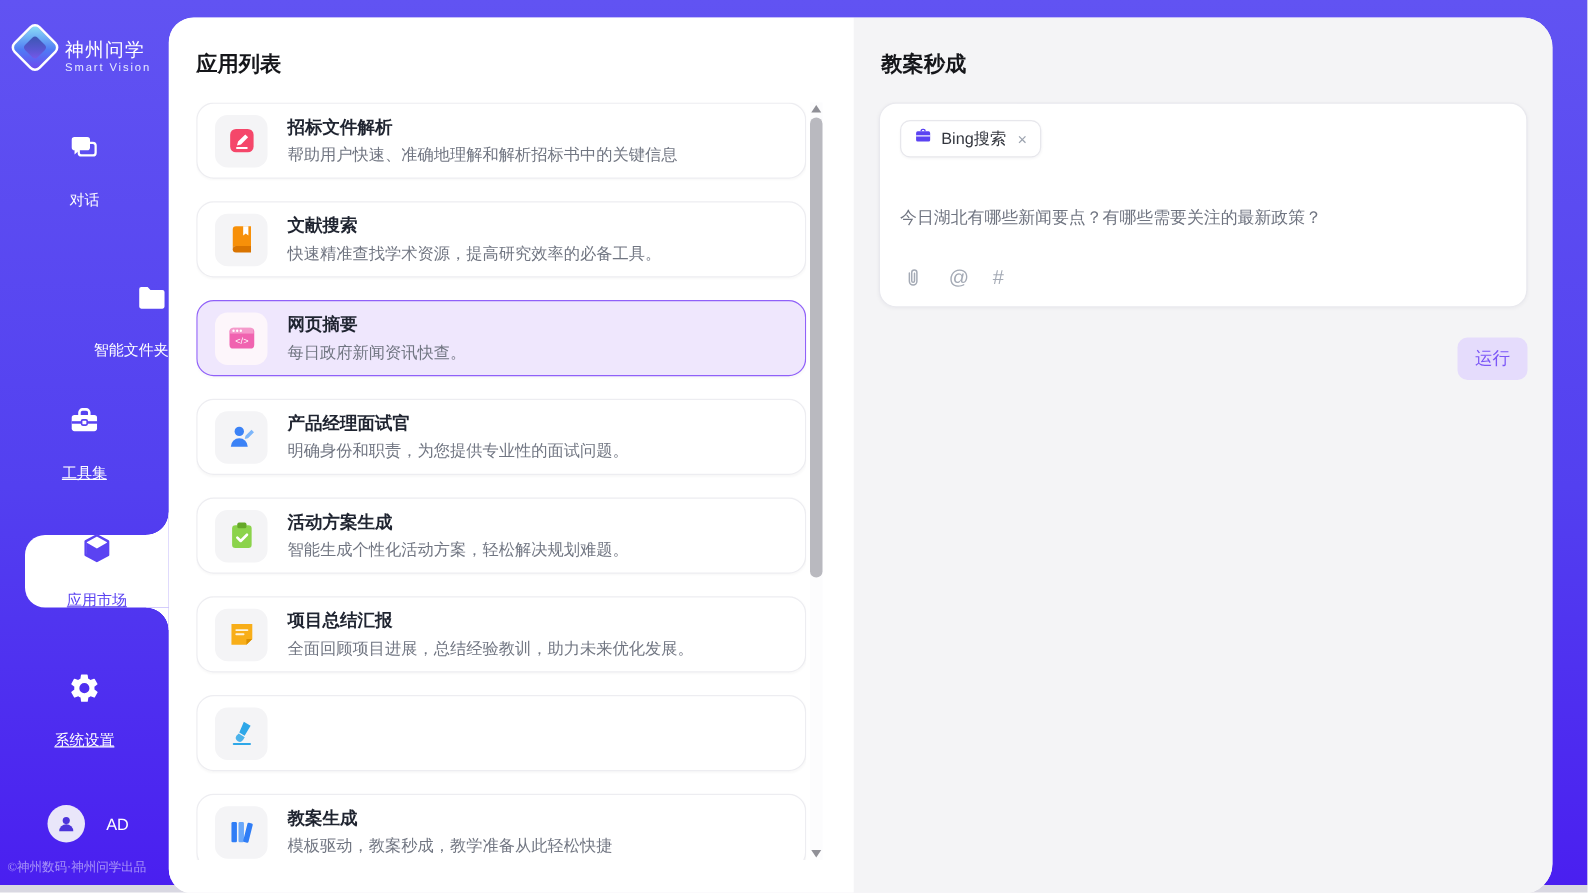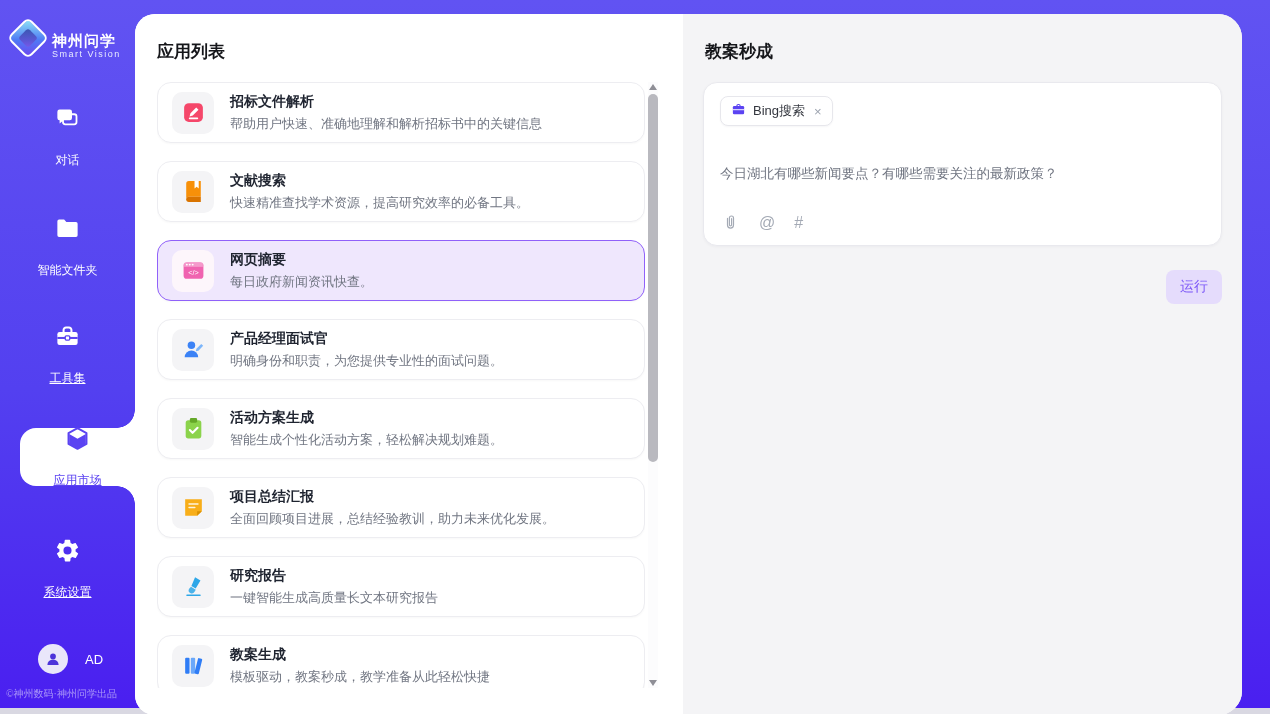--- a/index.html
+++ b/index.html
@@ -10,21 +10,21 @@
            background:linear-gradient(180deg,#6153f2 0%,#5340f0 55%,#4a1ff0 100%); }
 
   
   .sidebar { position:absolute; left:0; top:0; width:135px; height:100%; }
   .logo { position:absolute; top:16px; left:13px; display:flex; align-items:center; gap:9px; }
   .logo-diamond { width:30px; height:30px; transform:rotate(45deg); border:2px solid #fff; border-radius:6px;
                   background:linear-gradient(135deg,#8fe5f5 0%,#4f7bf5 55%,#6f46ee 100%);
                   display:flex; align-items:center; justify-content:center; }
   .logo-diamond-inner { width:14px; height:14px; border-radius:3px;
                   background:linear-gradient(135deg,#2a3f9e 0%,#7e57e8 100%); opacity:.8; }
-  .brand-name { color:#fff; font-size:15px; font-weight:700; letter-spacing:1px; line-height:17px;margin-top:16px; }
+  .brand-name { color:#fff; font-size:15px; font-weight:400; letter-spacing:1px; line-height:17px;margin-top:16px; }
   .brand-tag { color:#e8ebff; font-size:9px; letter-spacing:1.5px; }
 
   .nav-item { position:absolute; left:0; width:100%; height:58px; display:flex; flex-direction:column;
               align-items:center; justify-content:center; gap:20px; color:#fff; cursor:pointer; }
   .nav-item .nav-icon { width:27px; height:27px; }
   .nav-item .nav-label { font-size:12px; }
   .nav-item .nav-label.u { text-decoration:underline; }
   .nav-item.active { left:20px; width:115px; background:#fff; border-radius:16px 0 0 16px; color:#5b43f2; }
   .nav-item.active::before { content:""; position:absolute; right:0; top:-18px; width:18px; height:18px;
         background:radial-gradient(circle at 0 0, rgba(0,0,0,0) 17.5px, #fff 18px); }
@@ -98,21 +98,21 @@
       </div>
     </div>
     <nav id="nav">
         <div class="nav-item" style="top: 108px;">
           <span class="nav-icon"><svg viewBox="0 0 24 24">
               <rect x="8" y="8.2" width="12" height="9" rx="2" fill="none" stroke="#ffffff" stroke-width="1.6"></rect>
               <path d="M3 6a2 2 0 0 1 2-2h9a2 2 0 0 1 2 2v5.5a2 2 0 0 1-2 2H8.5L5 16.5v-3A2 2 0 0 1 3 11.5V6z" fill="#ffffff"></path>
             </svg></span>
           <span class="nav-label">对话</span>
         </div>
-        <div class="nav-item" style="top: 218px;">
+        <div class="nav-item" style="top: 228px; align-items: flex-end;">
           <span class="nav-icon"><svg viewBox="0 0 24 24">
               <path d="M3 5.5A1.5 1.5 0 0 1 4.5 4H9l2 2.2h8.5A1.5 1.5 0 0 1 21 7.7V18a1.5 1.5 0 0 1-1.5 1.5h-15A1.5 1.5 0 0 1 3 18V5.5z" fill="#ffffff"></path>
             </svg></span>
           <span class="nav-label">智能文件夹</span>
         </div>
         <div class="nav-item" style="top: 326px;">
           <span class="nav-icon"><svg viewBox="0 0 24 24">
               <path d="M8.5 8V6.2A2.2 2.2 0 0 1 10.7 4h2.6a2.2 2.2 0 0 1 2.2 2.2V8" fill="none" stroke="#ffffff" stroke-width="1.8"></path>
               <rect x="3" y="8" width="18" height="11.5" rx="2" fill="#ffffff"></rect>
               <rect x="3" y="12.4" width="18" height="1.8" fill="#5b43f2"></rect>
@@ -233,24 +233,20 @@
               <div class="app-desc">全面回顾项目进展，总结经验教训，助力未来优化发展。</div>
             </div>
           </div>
           <div class="app-card">
             <div class="app-icon-box">
               <svg viewBox="0 0 24 24">
                 <path d="M13.5 3.2l5.2 3.1-4.6 7.7-4.1-2.5 3.5-8.3z" fill="#2ea7e8"></path>
                 <path d="M9.6 12.3l4.6 2.8-1.2 2a3 3 0 1 1-5.2-3l1.8-1.8z" fill="#2ea7e8" opacity="0.85"></path>
                 <rect x="5" y="19.6" width="14" height="1.6" rx="0.8" fill="#2ea7e8"></rect>
               </svg>
-            </div>
-            <div class="app-text">
-              <div class="app-name">研究报告</div>
-              <div class="app-desc">一键智能生成高质量长文本研究报告</div>
             </div>
           </div>
           <div class="app-card">
             <div class="app-icon-box">
               <svg viewBox="0 0 24 24">
                 <rect x="4" y="4.5" width="4.2" height="15.5" rx="1" fill="#2f7df6"></rect>
                 <rect x="9.4" y="4.5" width="4.2" height="15.5" rx="1" fill="#6aa8fa"></rect>
                 <rect x="14.6" y="5" width="4.2" height="15.3" rx="1" fill="#2f7df6" transform="rotate(14 16.7 12.6)"></rect>
               </svg>
             </div>

